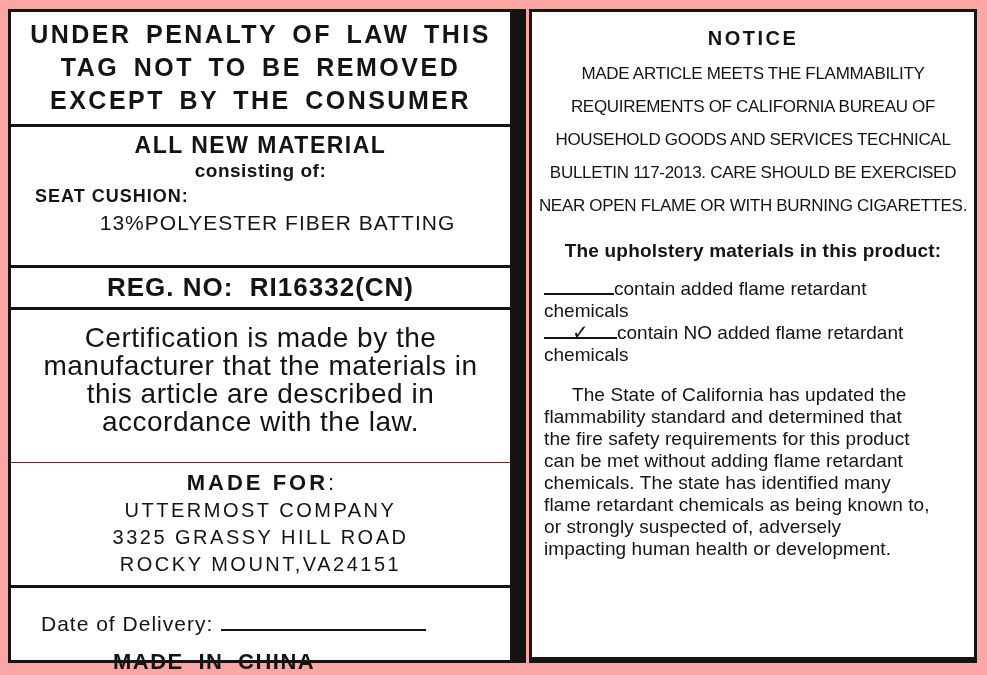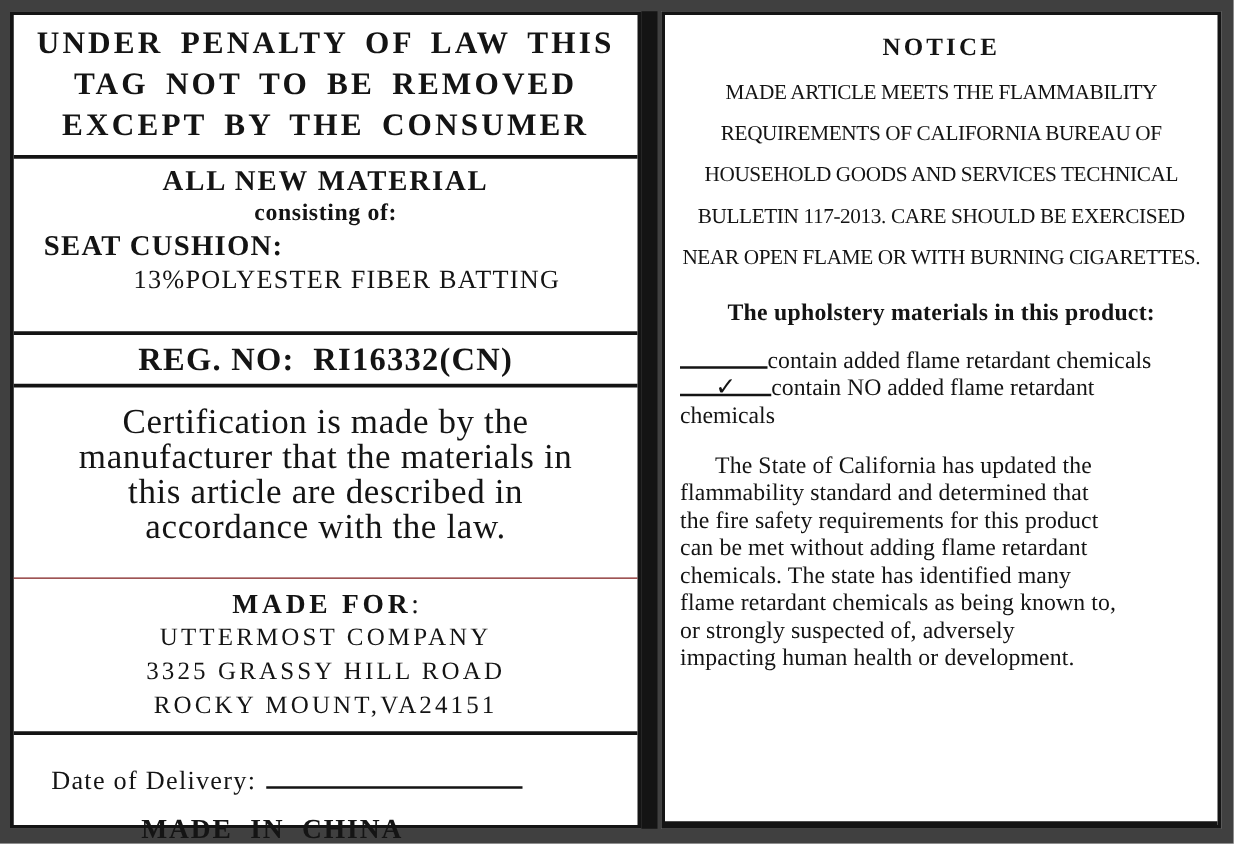--- a/index.html
+++ b/index.html
@@ -1,33 +1,33 @@
 <!DOCTYPE html>
 <html><head>
 <meta charset="utf-8">
 <style>
   html,body{margin:0;padding:0;background:#ffffff;}
   .page{
-    position:relative;width:987px;height:675px;background:#404040;
-    font-family:Liberation Serif, serif;color:#141414;overflow:hidden;
+    position:relative;width:987px;height:675px;background:#fca5a5;
+    font-family:Liberation Sans, sans-serif;color:#141414;overflow:hidden;
   }
   .panel{position:absolute;top:9px;height:654px;border:3px solid #141414;background:#ffffff;box-sizing:border-box;}
   .panel-left{left:8px;width:505px;}
   .mid-bar{position:absolute;left:513px;top:9px;width:13px;height:654px;background:#141414;}
   .panel-right{left:529px;width:448px;display:flex;flex-direction:row;}
 
   
   .sec{box-sizing:content-box;}
   .sec-warning{height:106px;border-bottom:3px solid #141414;text-align:center;
     font-weight:bold;font-size:25px;line-height:33px;padding-top:6px;
     letter-spacing:2.5px;word-spacing:5px;}
   .sec-material{height:133px;border-bottom:3px solid #141414;padding-top:5px;}
   .mat-heading{text-align:center;font-weight:bold;font-size:23px;line-height:26px;letter-spacing:1.5px;}
   .mat-subheading{text-align:center;font-weight:bold;font-size:19px;line-height:25px;letter-spacing:0.5px;}
-  .mat-part{font-weight:bold;font-size:23px;line-height:27px;letter-spacing:1px;padding-left:24px;}
+  .mat-part{font-weight:bold;font-size:18px;line-height:27px;letter-spacing:1px;padding-left:24px;}
   .mat-line{text-align:center;font-size:21px;line-height:26px;letter-spacing:1px;padding-left:34px;}
   .sec-reg{height:39px;border-bottom:3px solid #141414;text-align:center;
     font-weight:bold;font-size:26px;line-height:39px;letter-spacing:1px;white-space:pre;}
   .sec-cert{height:138px;border-bottom:1px solid #7f1d1d;text-align:center;
     font-size:28px;line-height:28px;padding-top:14px;letter-spacing:0.5px;}
   .sec-made-for{height:117px;border-bottom:3px solid #141414;text-align:center;padding-top:5px;}
   .mf-heading{font-size:22px;line-height:29px;}
   .mf-heading .mf-bold{font-weight:bold;letter-spacing:3px;}
   .addr-line{font-size:20px;line-height:27px;letter-spacing:2.5px;}
   .sec-delivery{padding-top:24px;padding-left:30px;}

